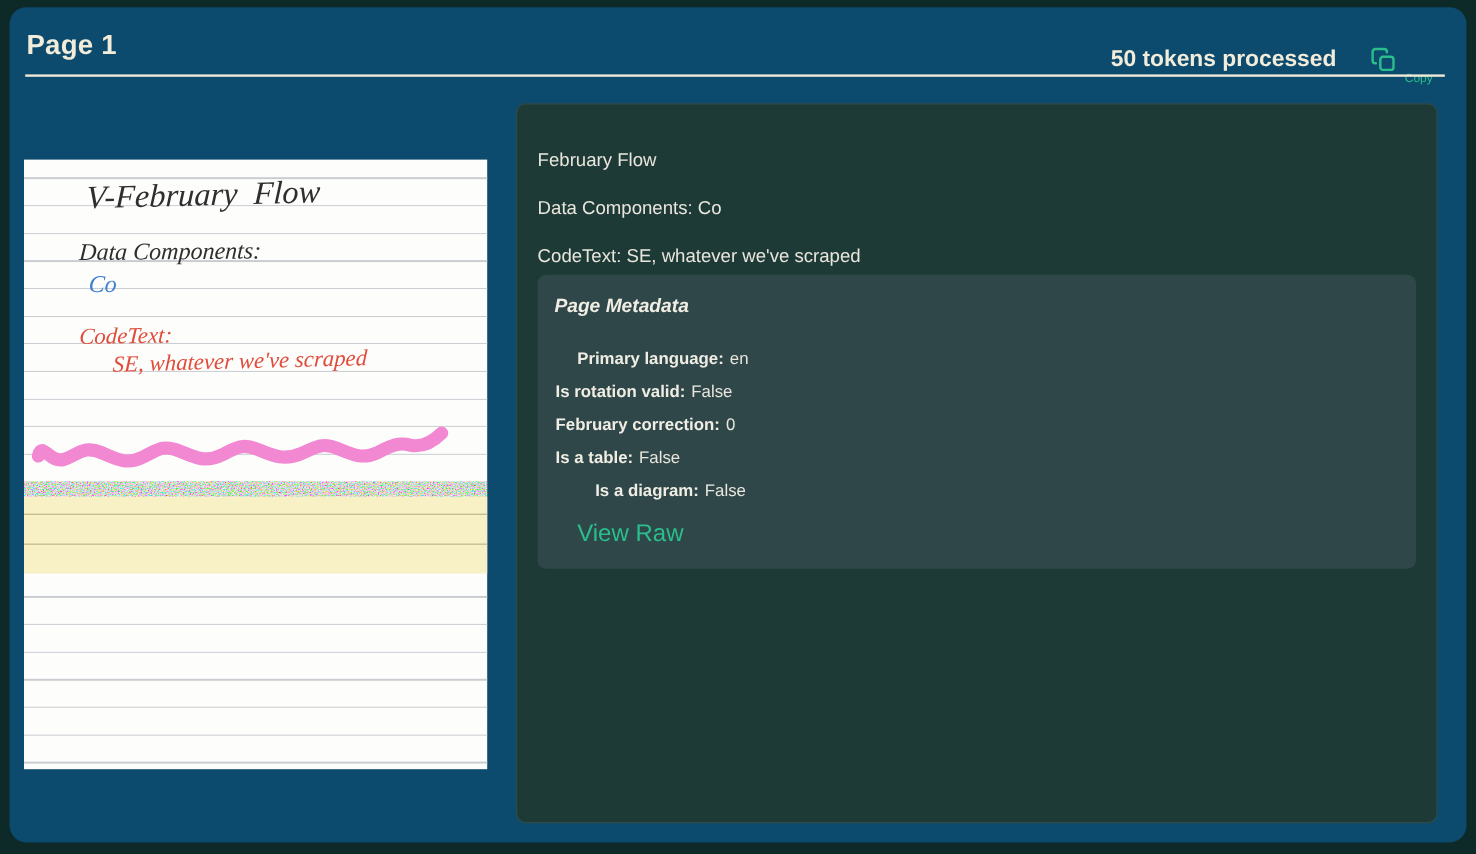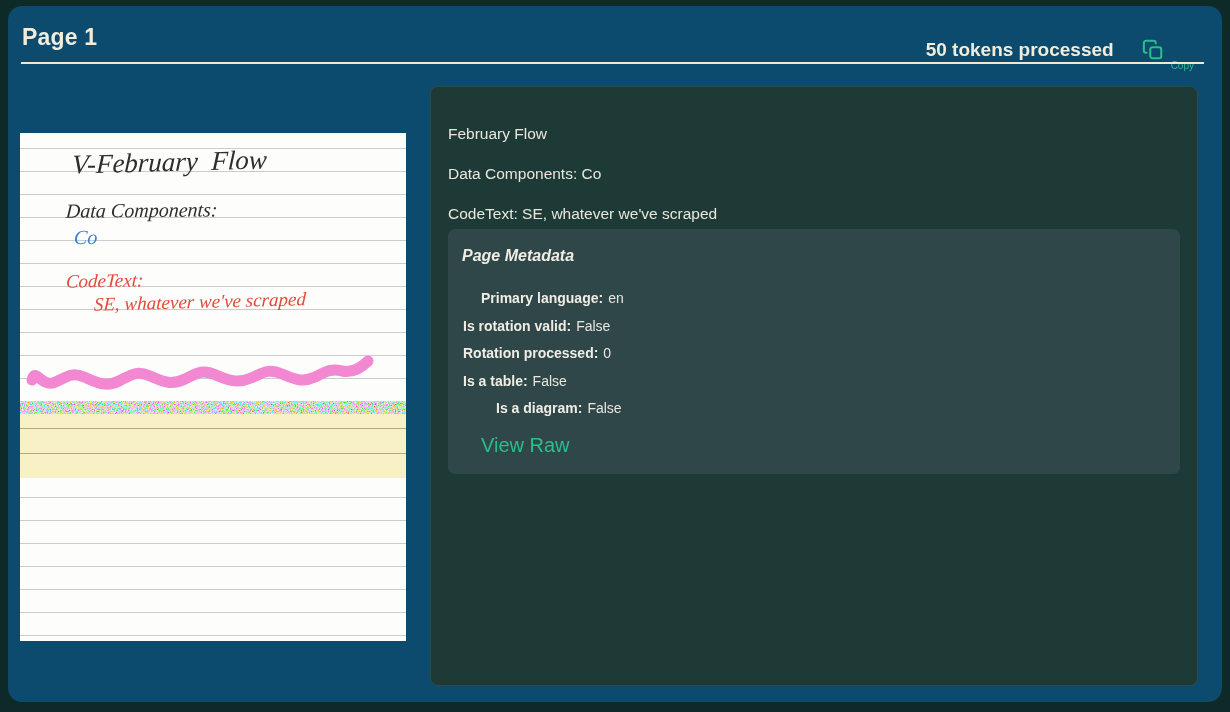--- a/index.html
+++ b/index.html
@@ -139,21 +139,21 @@
     <div class="metadata-box">
       <div class="metadata-title">Page Metadata</div>
 
       <div class="meta-row r0">
         <span class="meta-label">Primary language:</span><span>en</span>
       </div>
       <div class="meta-row r1">
         <span class="meta-label">Is rotation valid:</span><span>False</span>
       </div>
       <div class="meta-row r2">
-        <span class="meta-label">Rotation processed:</span><span>0</span>
+        <span class="meta-label">February correction:</span><span>0</span>
       </div>
       <div class="meta-row r3">
         <span class="meta-label">Is a table:</span><span>False</span>
       </div>
       <div class="meta-row r4">
         <span class="meta-label">Is a diagram:</span><span>False</span>
       </div>
 
       <a class="view-raw">View Raw</a>
     </div>

